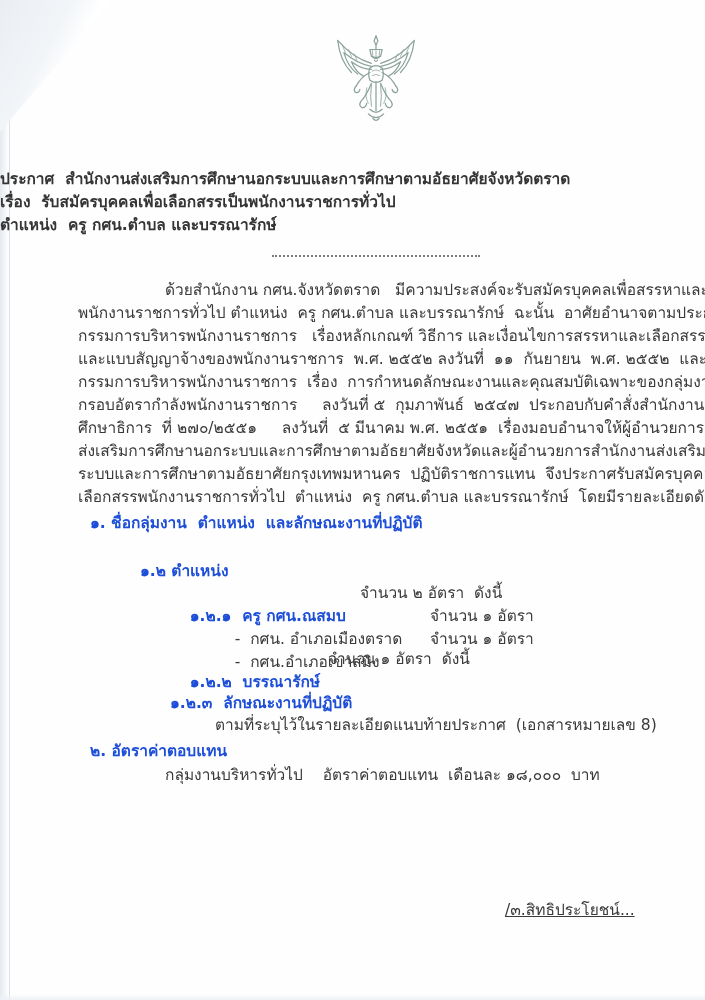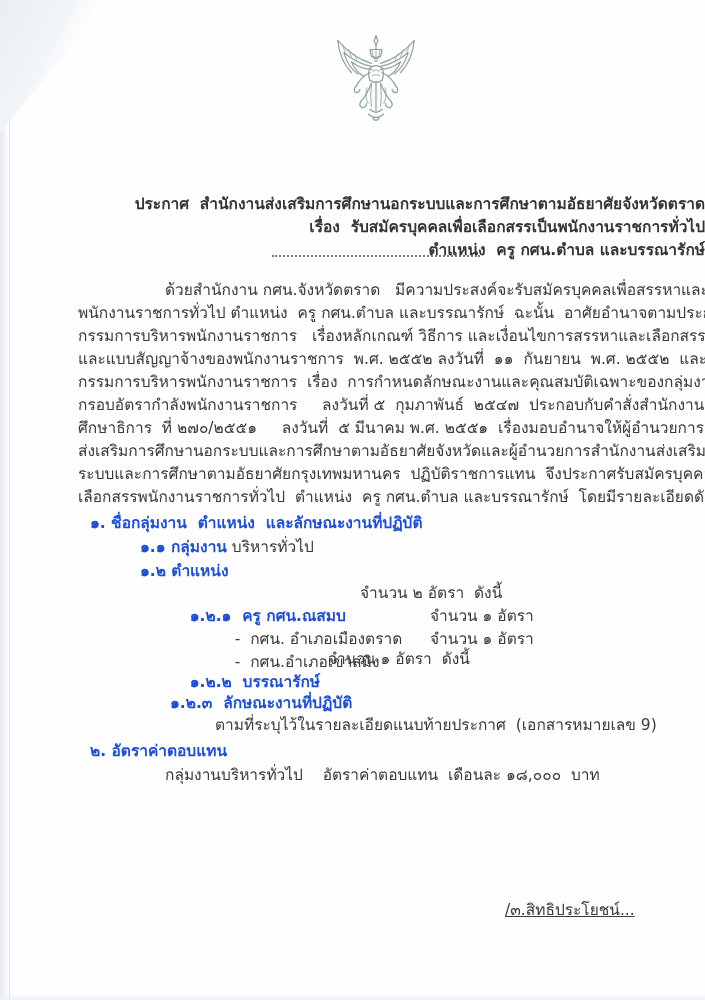--- a/index.html
+++ b/index.html
@@ -18,21 +18,21 @@
     position:absolute;left:0;top:0;width:112px;height:132px;
     background:linear-gradient(118deg,#eaeef2 0%,#f2f5f8 40%,#fbfcfd 52%,#ffffff 56%);
     clip-path:polygon(0 0,100% 0,0 100%);
   }
   .bottom-shade{
     position:absolute;left:0;bottom:0;width:705px;height:6px;
     background:linear-gradient(to bottom,rgba(230,234,239,0),#eef1f5);
   }
   .emblem{position:absolute;left:330px;top:32px;width:92px;height:104px;}
   .doc-text{position:absolute;white-space:pre;font-size:15.5px;line-height:23px;}
-  .center-line{left:0;width:705px;text-align:right;margin-top:25px;}
+  .center-line{left:0;width:705px;text-align:left;}
   .title{font-weight:600;color:#343434;}
   .dotted-sep{
     position:absolute;left:272px;top:255px;width:208px;height:0;
     border-bottom:2px dotted #5a5a5a;opacity:.8;
   }
   .b{font-weight:700;color:#1d4ed8;}
   .row{position:absolute;white-space:pre;font-size:15.5px;line-height:23px;}
   .count{position:absolute;top:0;white-space:pre;}
   .footer{position:absolute;left:505px;top:897px;font-size:15.5px;text-decoration:underline;}
 </style>
@@ -86,21 +86,20 @@
   <div class="doc-text" style="top:348px;left:78px">และแบบสัญญาจ้างของพนักงานราชการ  พ.ศ. ๒๕๕๒ ลงวันที่  ๑๑  กันยายน  พ.ศ. ๒๕๕๒  และประกาศคณะ</div>
   <div class="doc-text" style="top:371px;left:78px">กรรมการบริหารพนักงานราชการ  เรื่อง  การกำหนดลักษณะงานและคุณสมบัติเฉพาะของกลุ่มงาน  และการจัด</div>
   <div class="doc-text" style="top:394px;left:78px">กรอบอัตรากำลังพนักงานราชการ     ลงวันที่ ๕  กุมภาพันธ์  ๒๕๔๗  ประกอบกับคำสั่งสำนักงานปลัดกระทรวง</div>
   <div class="doc-text" style="top:417px;left:78px">ศึกษาธิการ  ที่ ๒๗๐/๒๕๕๑     ลงวันที่  ๕ มีนาคม พ.ศ. ๒๕๕๑  เรื่องมอบอำนาจให้ผู้อำนวยการสำนักงาน</div>
   <div class="doc-text" style="top:440px;left:78px">ส่งเสริมการศึกษานอกระบบและการศึกษาตามอัธยาศัยจังหวัดและผู้อำนวยการสำนักงานส่งเสริมการศึกษานอก</div>
   <div class="doc-text" style="top:463px;left:78px">ระบบและการศึกษาตามอัธยาศัยกรุงเทพมหานคร  ปฏิบัติราชการแทน  จึงประกาศรับสมัครบุคคลเพื่อสรรหาและ</div>
   <div class="doc-text" style="top:486px;left:78px">เลือกสรรพนักงานราชการทั่วไป  ตำแหน่ง  ครู กศน.ตำบล และบรรณารักษ์  โดยมีรายละเอียดดังนี้</div>
 
   <div class="doc-text b" style="top:512px;left:90px">๑. ชื่อกลุ่มงาน  ตำแหน่ง  และลักษณะงานที่ปฏิบัติ</div>
 
-  <div class="row" style="top:536px;left:140px"><span class="b">๑.๑ กลุ่มงาน</span><span> บริหารทั่วไป</span></div>
 
   <div class="doc-text b" style="top:560px;left:140px">๑.๒ ตำแหน่ง</div>
 
   <div class="row" style="top:582px;left:170px;width:480px">
     <span class="b">๑.๒.๑  ครู กศน.ณสมบ</span>
     <span class="count" style="left:190px">จำนวน ๒ อัตรา  ดังนี้</span>
   </div>
 
   <div class="row" style="top:605px;left:215px;width:440px">
     <span>-  กศน. อำเภอเมืองตราด</span>
@@ -113,20 +112,20 @@
   </div>
 
   <div class="row" style="top:648px;left:170px;width:480px">
     <span class="b">๑.๒.๒  บรรณารักษ์</span>
     <span class="count" style="left:158px">จำนวน ๑ อัตรา  ดังนี้</span>
   </div>
 
 
   <div class="doc-text b" style="top:692px;left:170px">๑.๒.๓  ลักษณะงานที่ปฏิบัติ</div>
 
-  <div class="doc-text" style="top:714px;left:215px">ตามที่ระบุไว้ในรายละเอียดแนบท้ายประกาศ  (เอกสารหมายเลข 9)</div>
+  <div class="doc-text" style="top:714px;left:215px">ตามที่ระบุไว้ในรายละเอียดแนบท้ายประกาศ  (เอกสารหมายเลข 8)</div>
 
   <div class="doc-text b" style="top:740px;left:90px">๒. อัตราค่าตอบแทน</div>
   <div class="doc-text" style="top:764px;left:165px">กลุ่มงานบริหารทั่วไป    อัตราค่าตอบแทน  เดือนละ ๑๘,๐๐๐  บาท</div>
 
   <div class="footer">/๓.สิทธิประโยชน์...</div>
 
 </div>
 
 </body></html>

